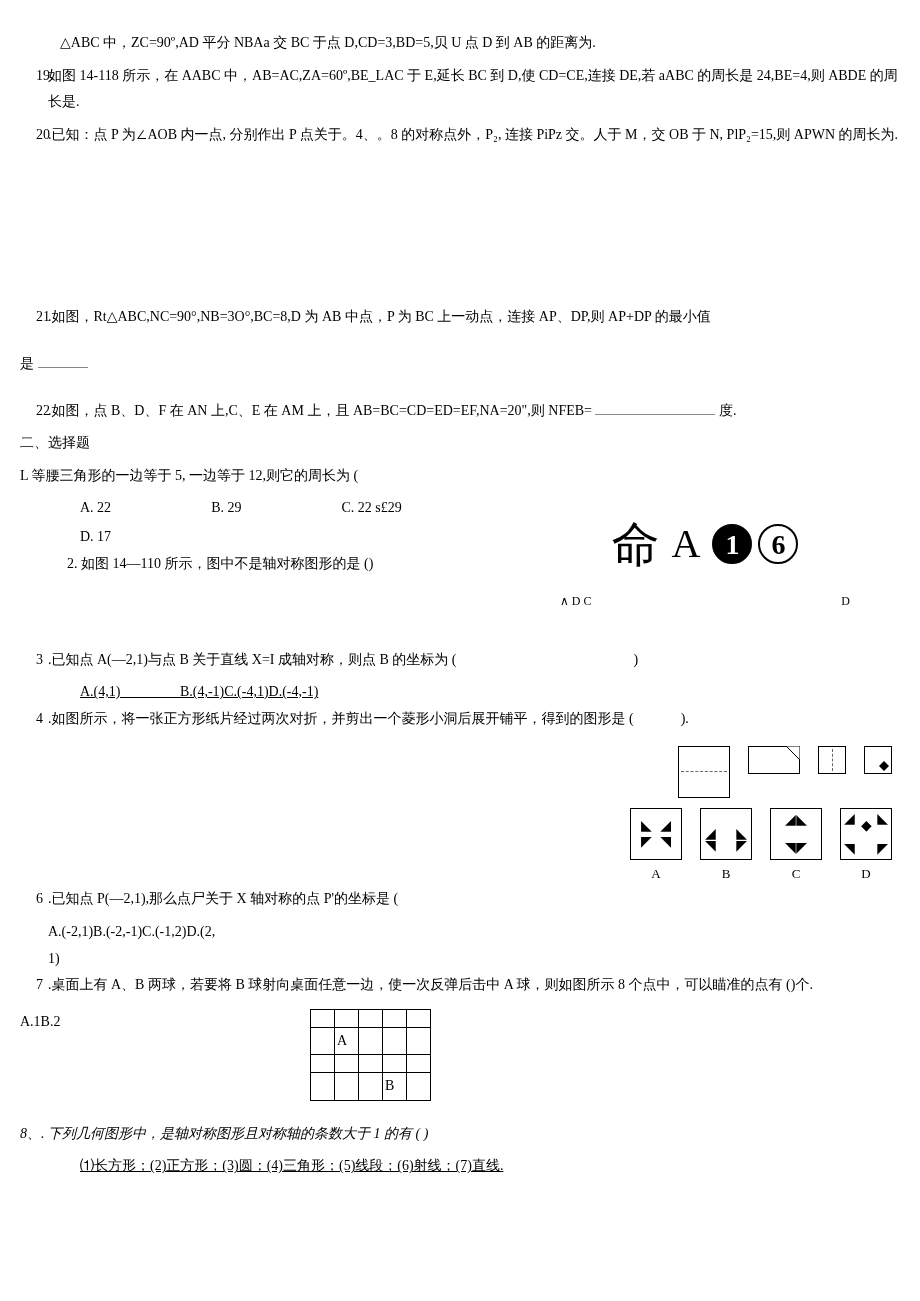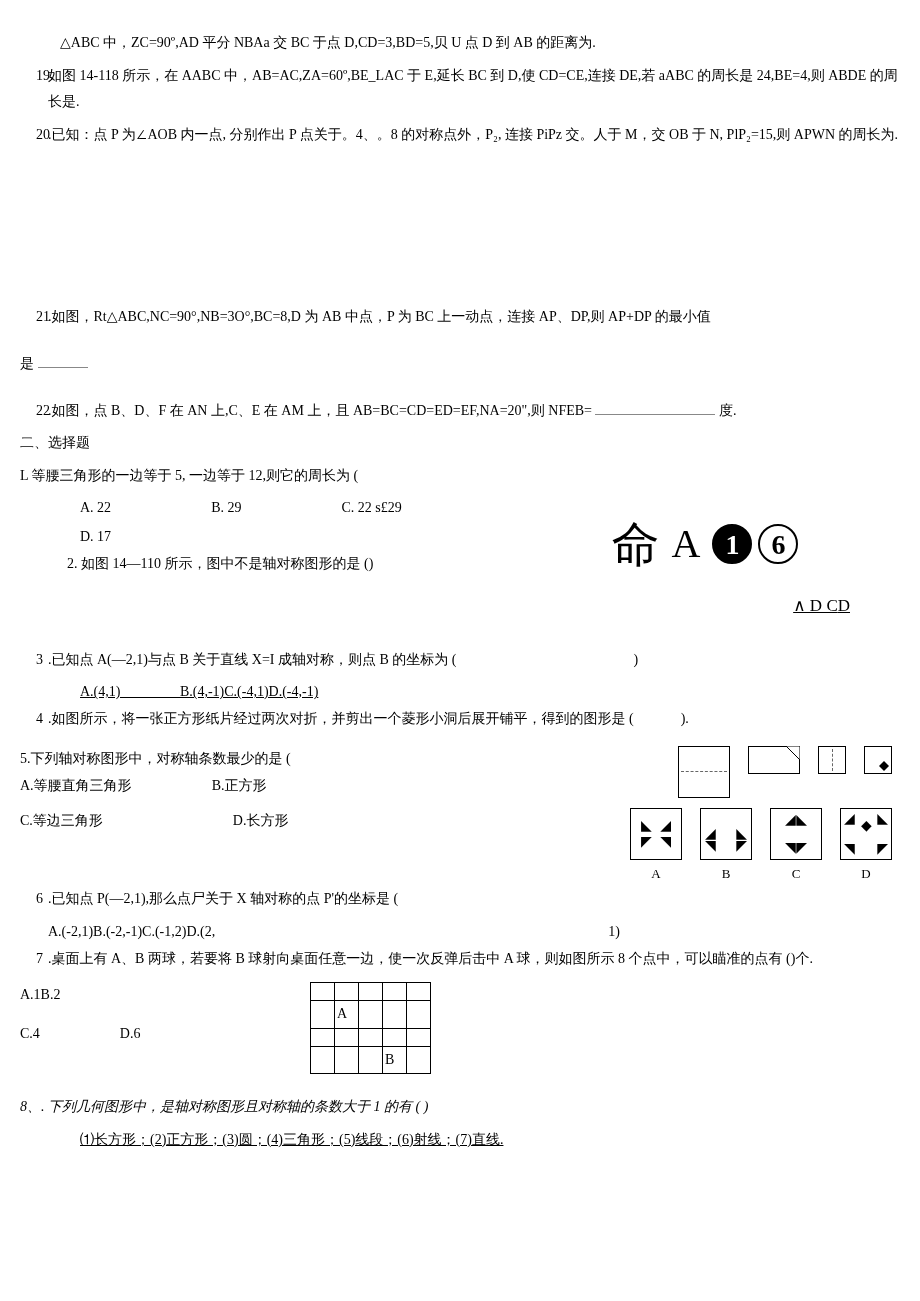--- a/index.html
+++ b/index.html
@@ -116,21 +116,21 @@
 
 <div class="q rel" style="min-height:90px;margin-left:47px;">
   <span>2. 如图 14—110 所示，图中不是轴对称图形的是 ()</span>
   <div class="right-fig1" style="top:-52px;">
     <div style="display:flex;align-items:center;gap:6px;justify-content:center;">
       <span class="hanzi">命</span>
       <span class="letterA">A</span>
       <span class="circled dark">1</span>
       <span class="circled">6</span>
     </div>
-    <div style="display:flex;justify-content:flex-end;font-family:'Times New Roman';font-size:17px;padding:0 10px;text-decoration:underline;">
+    <div style="display:flex;justify-content:space-between;font-family:'Times New Roman';font-size:12px;padding:0 10px;">
       <span>∧ D C</span>
       <span>D</span>
     </div>
   </div>
 </div>
 
 <div class="q">
   <span class="qn">3</span>
   <div class="qbody">
     <span>.已知点 A(—2,1)与点 B 关于直线 X=I 成轴对称，则点 B 的坐标为 (</span>
@@ -145,31 +145,20 @@
 <div class="q">
   <span class="qn">4</span>
   <div class="qbody">
     <span>.如图所示，将一张正方形纸片经过两次对折，并剪出一个菱形小洞后展开铺平，得到的图形是 (</span>
     <span style="display:inline-block;width:40px;"></span>
     <span>).</span>
   </div>
 </div>
 
 <div class="rel" style="min-height:140px;margin-top:14px;">
-  <div style="width:500px;">
-    <div>5.下列轴对称图形中，对称轴条数最少的是 (</div>
-    <div style="display:flex;gap:80px;">
-      <span>A.等腰直角三角形</span>
-      <span>B.正方形</span>
-    </div>
-    <div style="display:flex;gap:130px;margin-top:8px;">
-      <span>C.等边三角形</span>
-      <span>D.长方形</span>
-    </div>
-  </div>
 
   <div class="right-panel-q4">
     <div class="fold-row">
       <div class="fold-item">
         <div class="fold-sq">
             <div class="fold-dashed"></div>
           </div>
       </div>
       <div class="fold-item">
         <div class="fold-sq" style="height:28px;">
@@ -232,39 +221,35 @@
     </div>
   </div>
 </div>
 
 <div class="q">
   <span class="qn">6</span>
   <div class="qbody">
     <span>.已知点 P(—2,1),那么点尸关于 X 轴对称的点 P'的坐标是 (</span>
   </div>
 </div>
-<div style="display:flex;padding-left:28px;">
+<div style="display:flex;padding-left:28px;flex-direction:column;">
   <span style="font-family:'Times New Roman',serif;">A.(-2,1)B.(-2,-1)C.(-1,2)D.(2,</span>
   <span style="flex:1;"></span>
   <span style="margin-right:280px;font-family:'Times New Roman',serif;">1)</span>
 </div>
 
 <div class="q">
   <span class="qn">7</span>
   <div class="qbody">
     <span>.桌面上有 A、B 两球，若要将 B 球射向桌面任意一边，使一次反弹后击中 A 球，则如图所示 8 个点中，可以瞄准的点有 ()个.</span>
   </div>
 </div>
 <div class="q7row" style="margin-top:10px;">
   <div style="width:240px;">
     <div>A.1B.2</div>
-    <div style="display:flex;gap:80px;margin-top:12px;">
-      <span>C.4</span>
-      <span>D.6</span>
-    </div>
   </div>
   <table class="grid-tbl">
     <tbody>
         <tr>
           <td></td>
           <td></td>
           <td></td>
           <td></td>
           <td></td>
         </tr>

